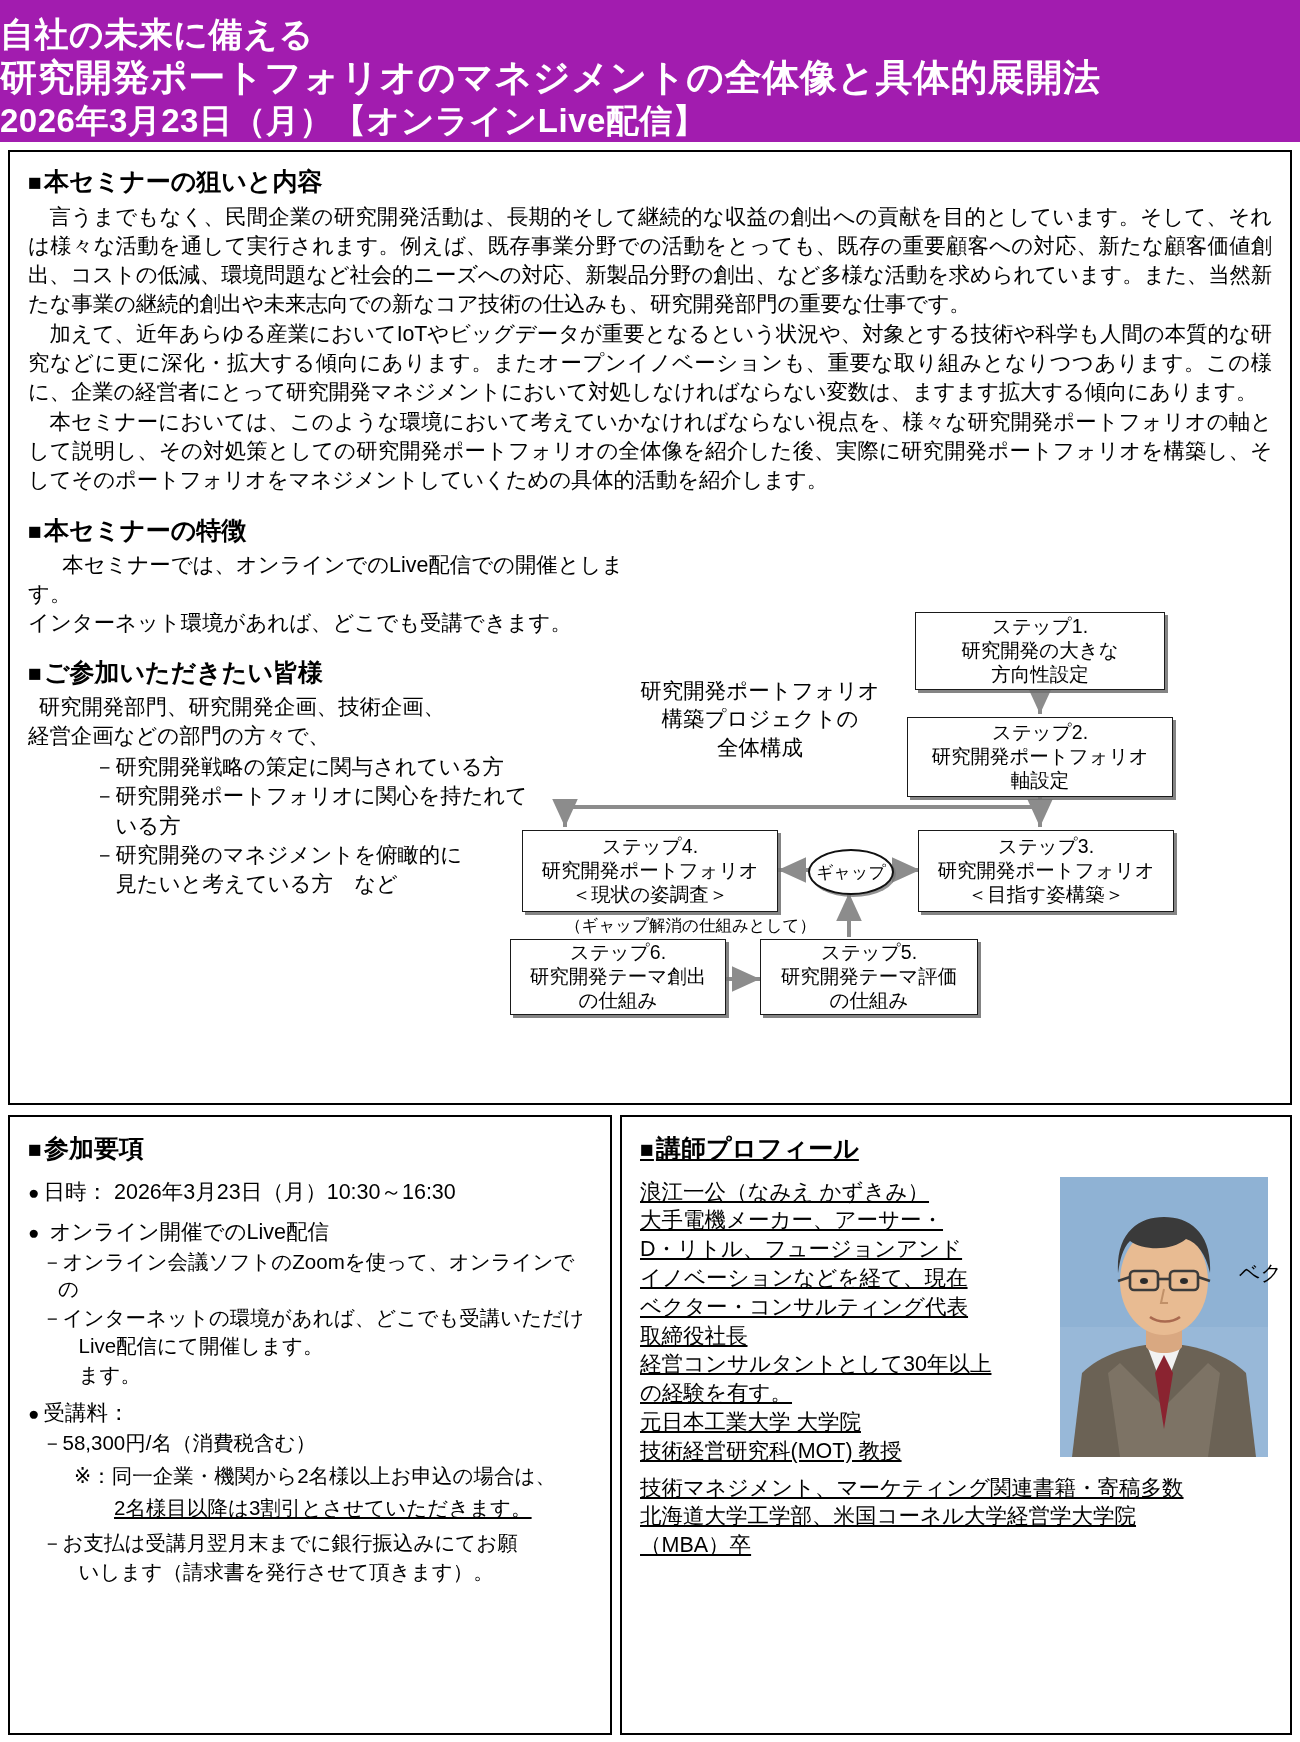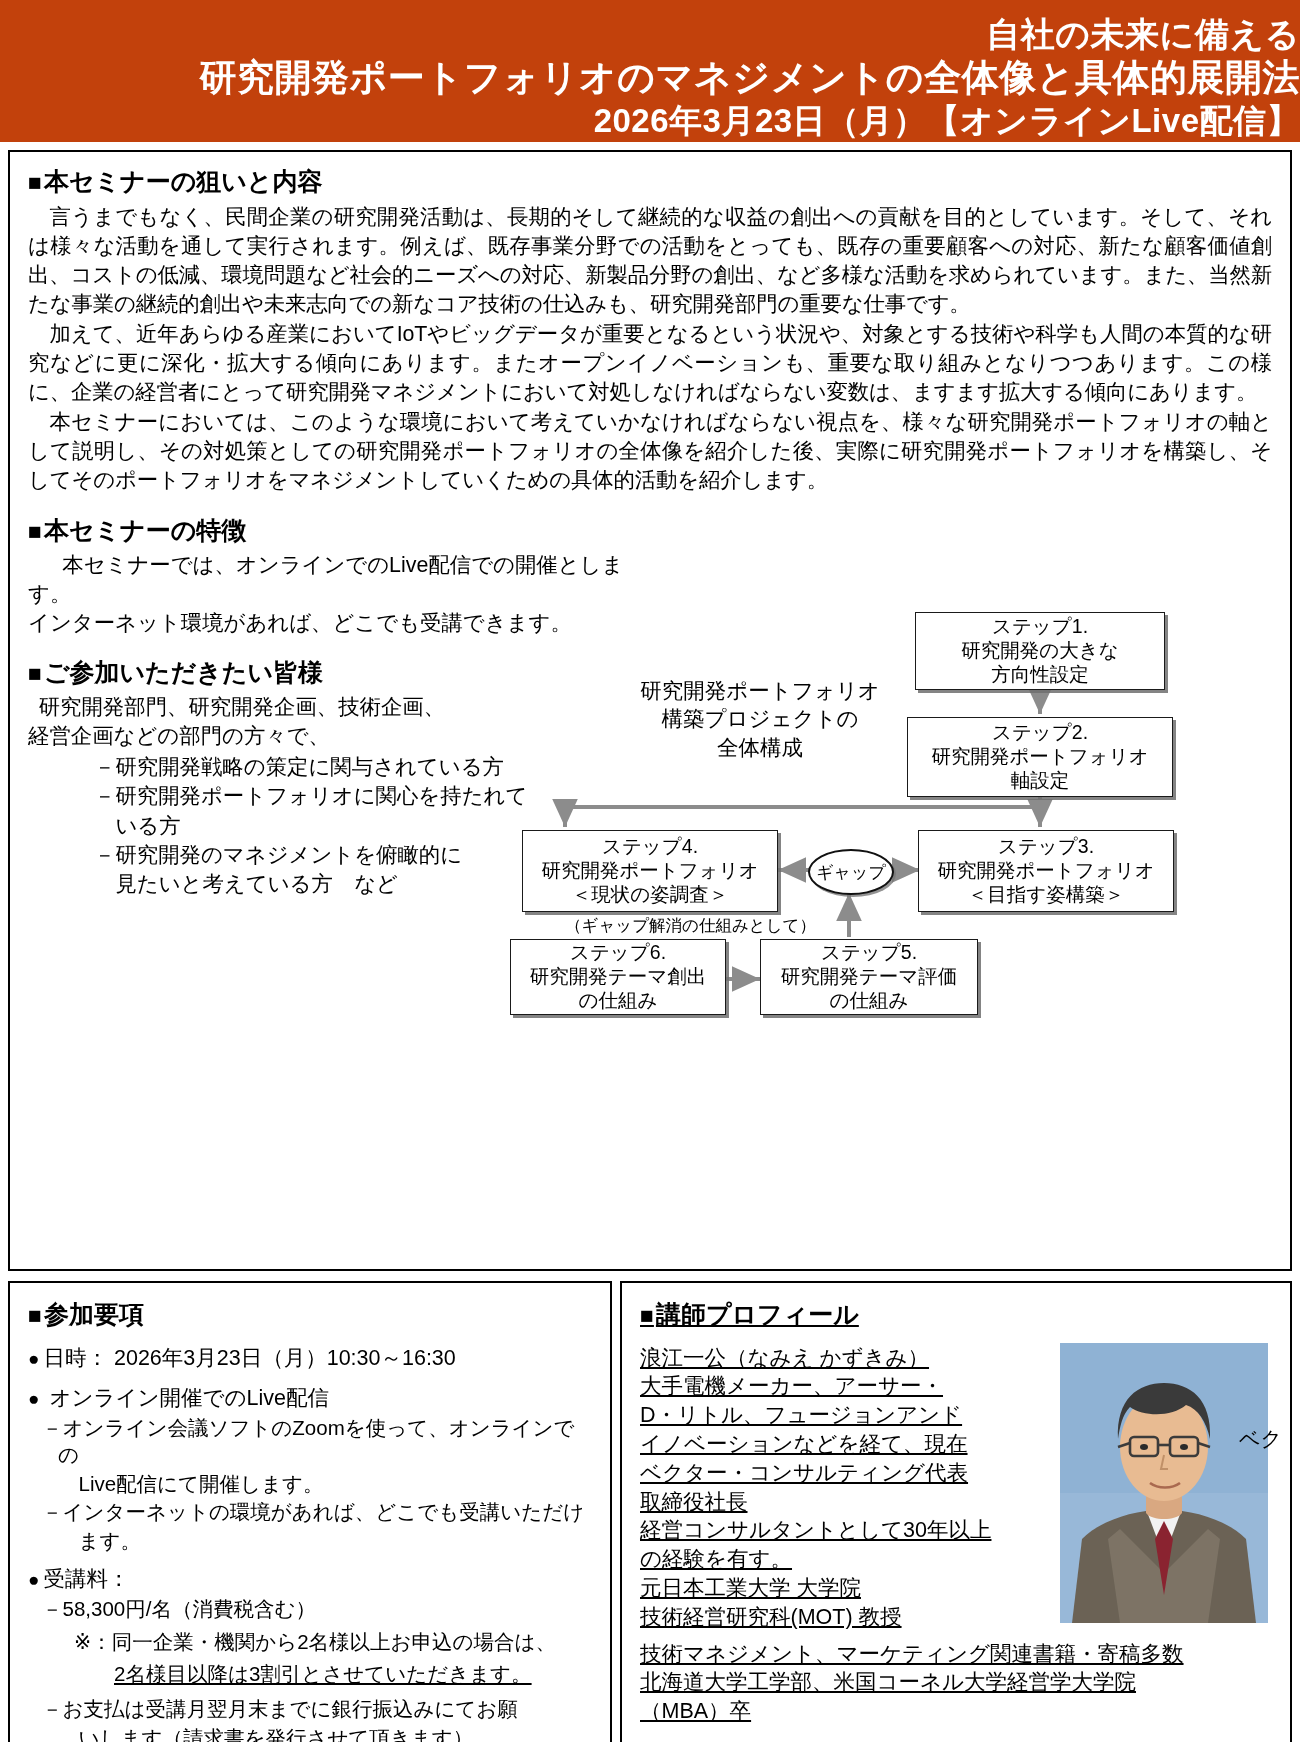--- a/index.html
+++ b/index.html
@@ -11,42 +11,42 @@
     width: 1300px;
     height: 1742px;
     font-family: "Liberation Sans", "DejaVu Sans", sans-serif;
     color: #000000;
     overflow: hidden;
     position: relative;
   }
 
   
   .header {
-    background: #c2410c;
+    background: #a21caf;
     color: #ffffff;
-    text-align: right;
+    text-align: left;
     padding: 14px 0 18px 0;
     height: 142px;
     box-sizing: border-box;
   }
   .header-line {
     font-weight: bold;
     letter-spacing: 0.5px;
     line-height: 1.22;
   }
   .header-line.l1 { font-size: 34px; }
   .header-line.l2 { font-size: 37px; }
   .header-line.l3 { font-size: 33px; }
 
   
   .main-box {
     margin: 8px 8px 0 8px;
     border: 2px solid #000000;
     box-sizing: border-box;
-    height: 1121px;
+    height: 955px;
     position: relative;
     padding: 14px 18px 0 18px;
   }
 
   .sec-head {
     font-size: 25px;
     font-weight: bold;
     margin: 0 0 6px 0;
     line-height: 1.2;
   }
@@ -350,22 +350,22 @@
 
     <ul class="b-list">
       <li class="b-item">
         <span class="dot">●</span><span>日時：</span>&nbsp;<span>2026年3月23日（月）10:30～16:30</span>
       </li>
 
       <li class="b-item">
         <span class="dot">●</span>&nbsp;<span>オンライン開催でのLive配信</span>
         <ul class="sub-list">
           <li>－オンライン会議ソフトのZoomを使って、オンラインでの</li>
+          <li>－インターネットの環境があれば、どこでも受講いただけ</li>
           <li style="text-indent:0;padding-left:30px">　Live配信にて開催します。</li>
-          <li>－インターネットの環境があれば、どこでも受講いただけ</li>
           <li style="text-indent:0;padding-left:30px">　ます。</li>
         </ul>
       </li>
 
       <li class="b-item">
         <span class="dot">●</span><span>受講料：</span>
         <ul class="sub-list">
           <li>－58,300円/名（消費税含む）</li>
           <li class="note">※：同一企業・機関から2名様以上お申込の場合は、</li>
           <li class="note2">2名様目以降は3割引とさせていただきます。</li>

